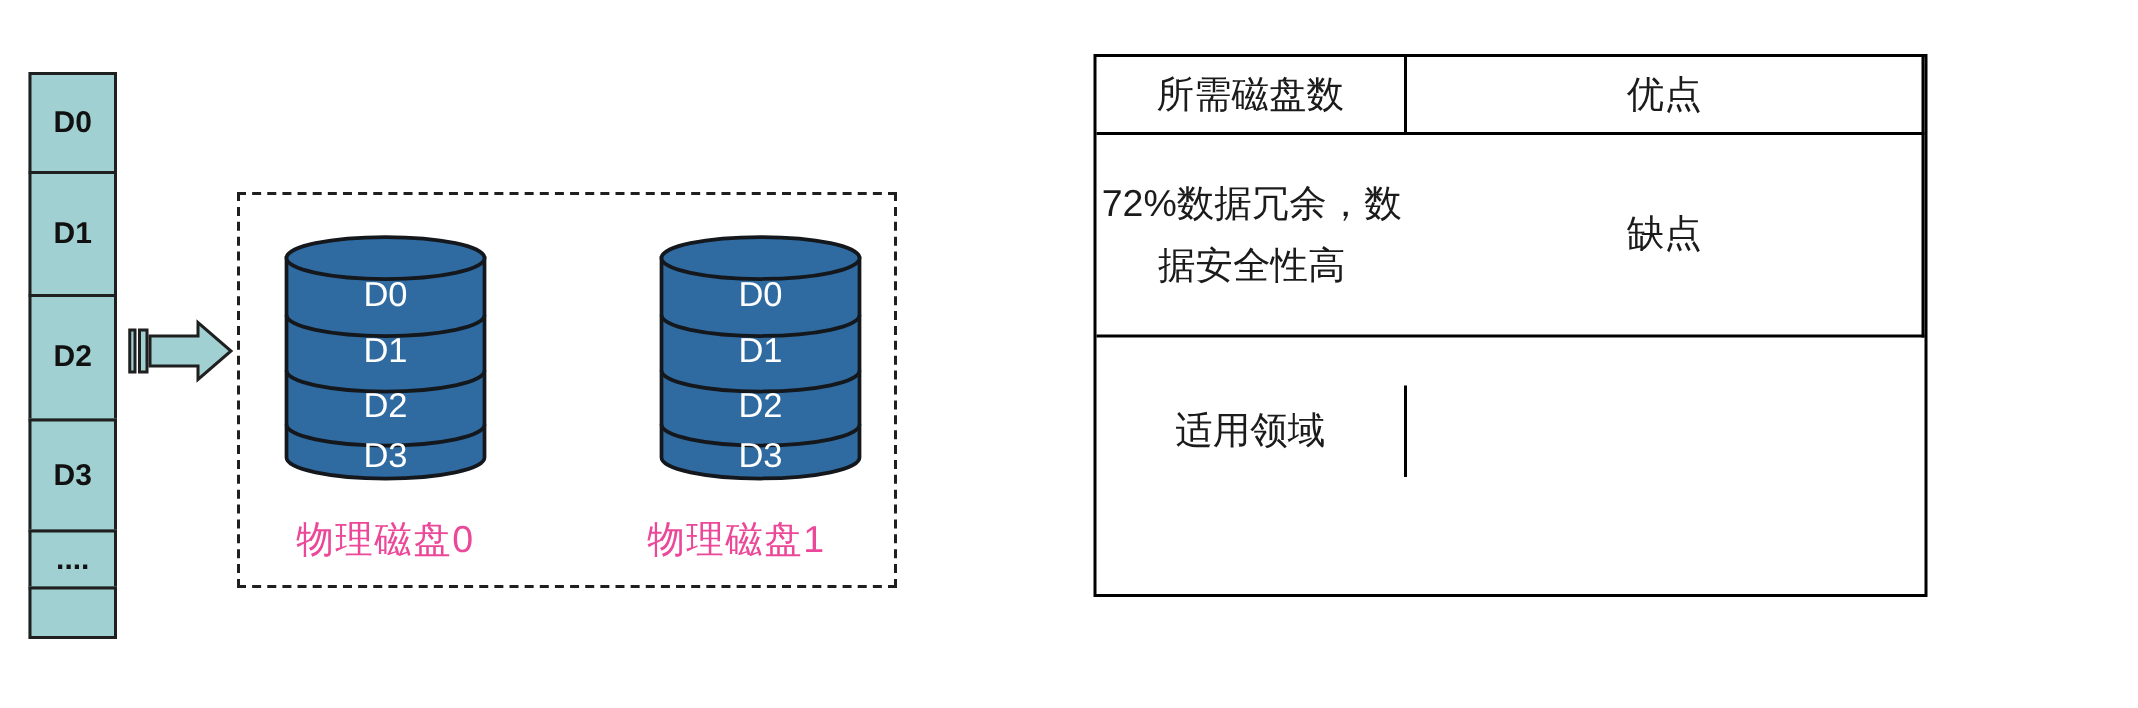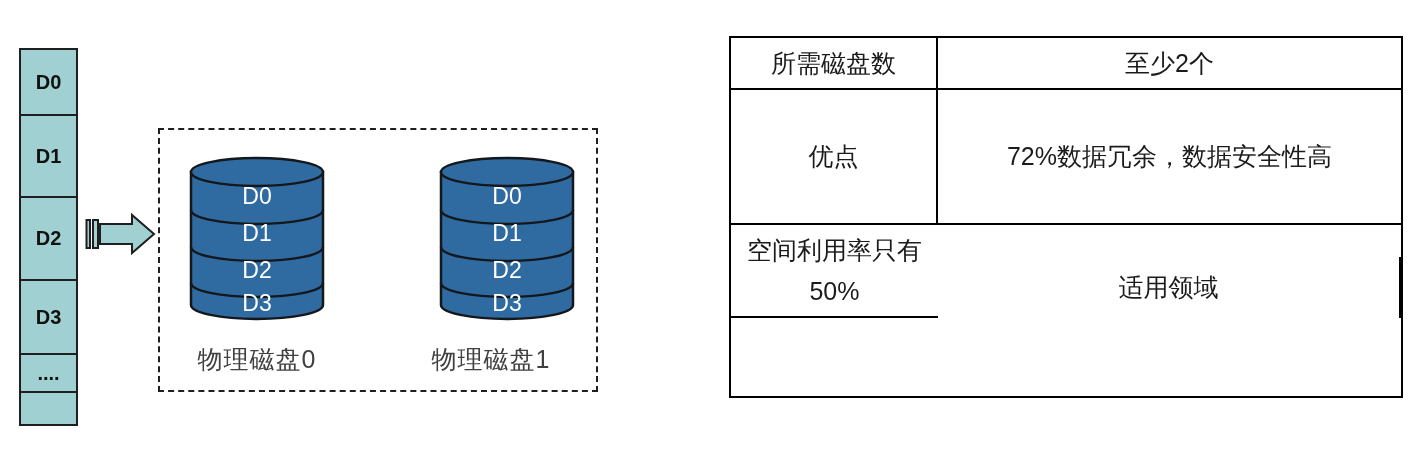--- a/index.html
+++ b/index.html
@@ -44,28 +44,28 @@
   .disk-1 { left: 437px; }
   .cyl-fill { fill: #2f6ba1; stroke: #14181c; stroke-width: 2.5; }
   .cyl-line { fill: none; stroke: #14181c; stroke-width: 2.5; }
   .blk-label {
     fill: #ffffff; font-size: 23px;
     font-family: "Liberation Sans", "DejaVu Sans", sans-serif;
     text-anchor: middle;
   }
   .disk-caption {
     position: absolute; top: 343px; width: 150px;
-    text-align: center; font-size: 25px; color: #404040; letter-spacing: 1px;
+    text-align: center; font-size: 25px; color: #ec4899; letter-spacing: 1px;
   }
   .caption-0 { left: 182px; }
   .caption-1 { left: 416px; }
 
   
   .raid-table {
-    position: absolute; left: 729px; top: 36px; width: 674px;
+    position: absolute; left: 729px; top: 36px; width: 556px;
     border: 2px solid #000;
     display: grid;
     grid-template-columns: 207px 1fr;
     grid-template-rows: 52px 135px 93px 78px;
     background: #fff;
   }
   .t-cell {
     display: flex; flex-direction: column;
     align-items: center; justify-content: center;
     font-size: 25px; color: #1b1b1b; text-align: center;
@@ -122,23 +122,22 @@
     <text class="blk-label" x="70" y="52">D0</text>
     <text class="blk-label" x="70" y="89">D1</text>
     <text class="blk-label" x="70" y="126">D2</text>
     <text class="blk-label" x="70" y="159">D3</text>
   </svg>
 </div>
 <div class="disk-caption caption-1">物理磁盘1</div>
 
 <div class="raid-table">
   <div class="t-cell t-label">所需磁盘数</div>
-  <div class="t-cell">至少2个</div>
 
   <div class="t-cell t-label">优点</div>
   <div class="t-cell">
     <span>72%数据冗余，数据安全性高</span>
   </div>
 
-  <div class="t-cell">空间利用率只有50%</div>
+  <div class="t-cell t-label">缺点</div>
 
   <div class="t-cell t-label row-last">适用领域</div>
 </div>
 
 </body></html>

